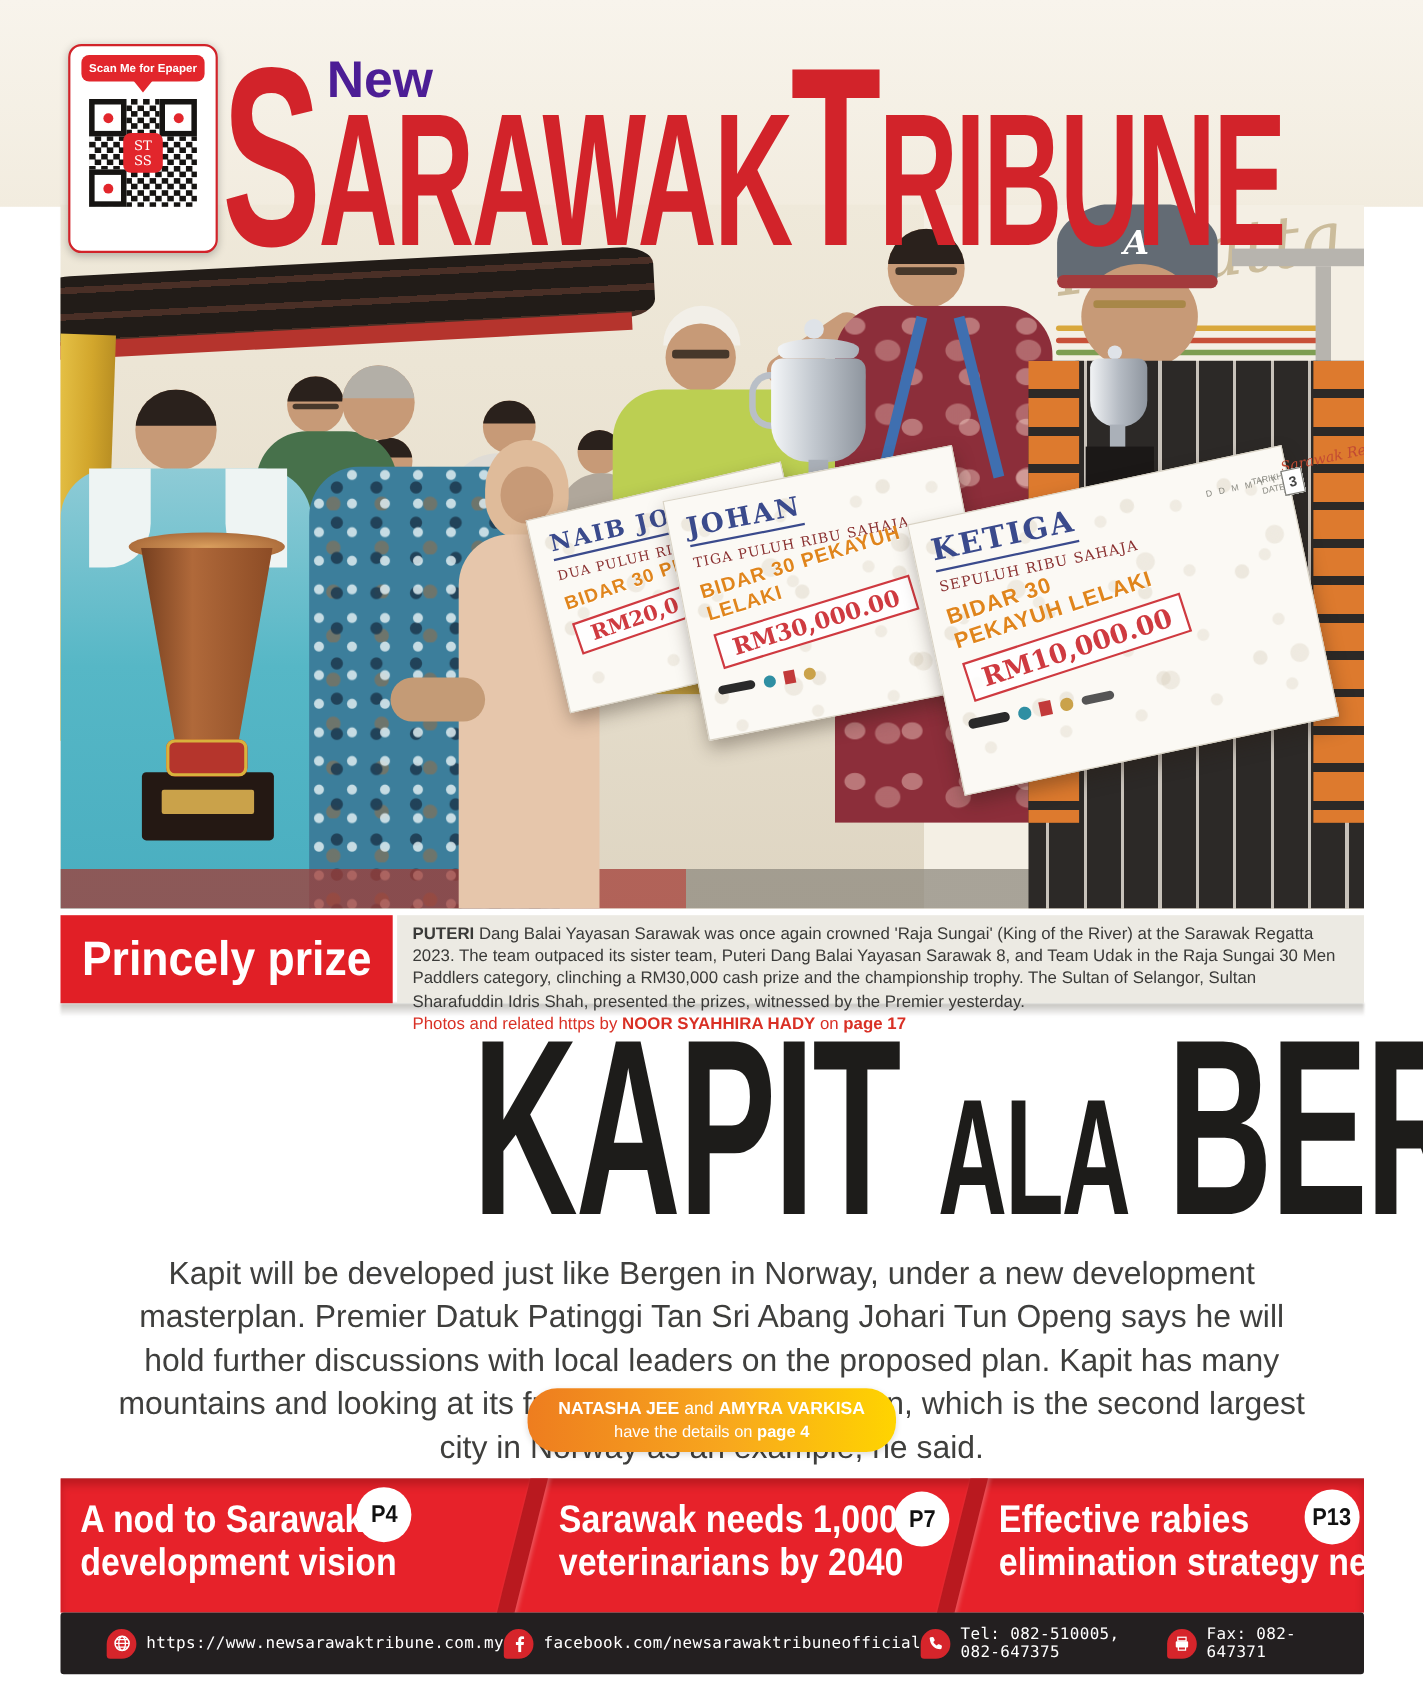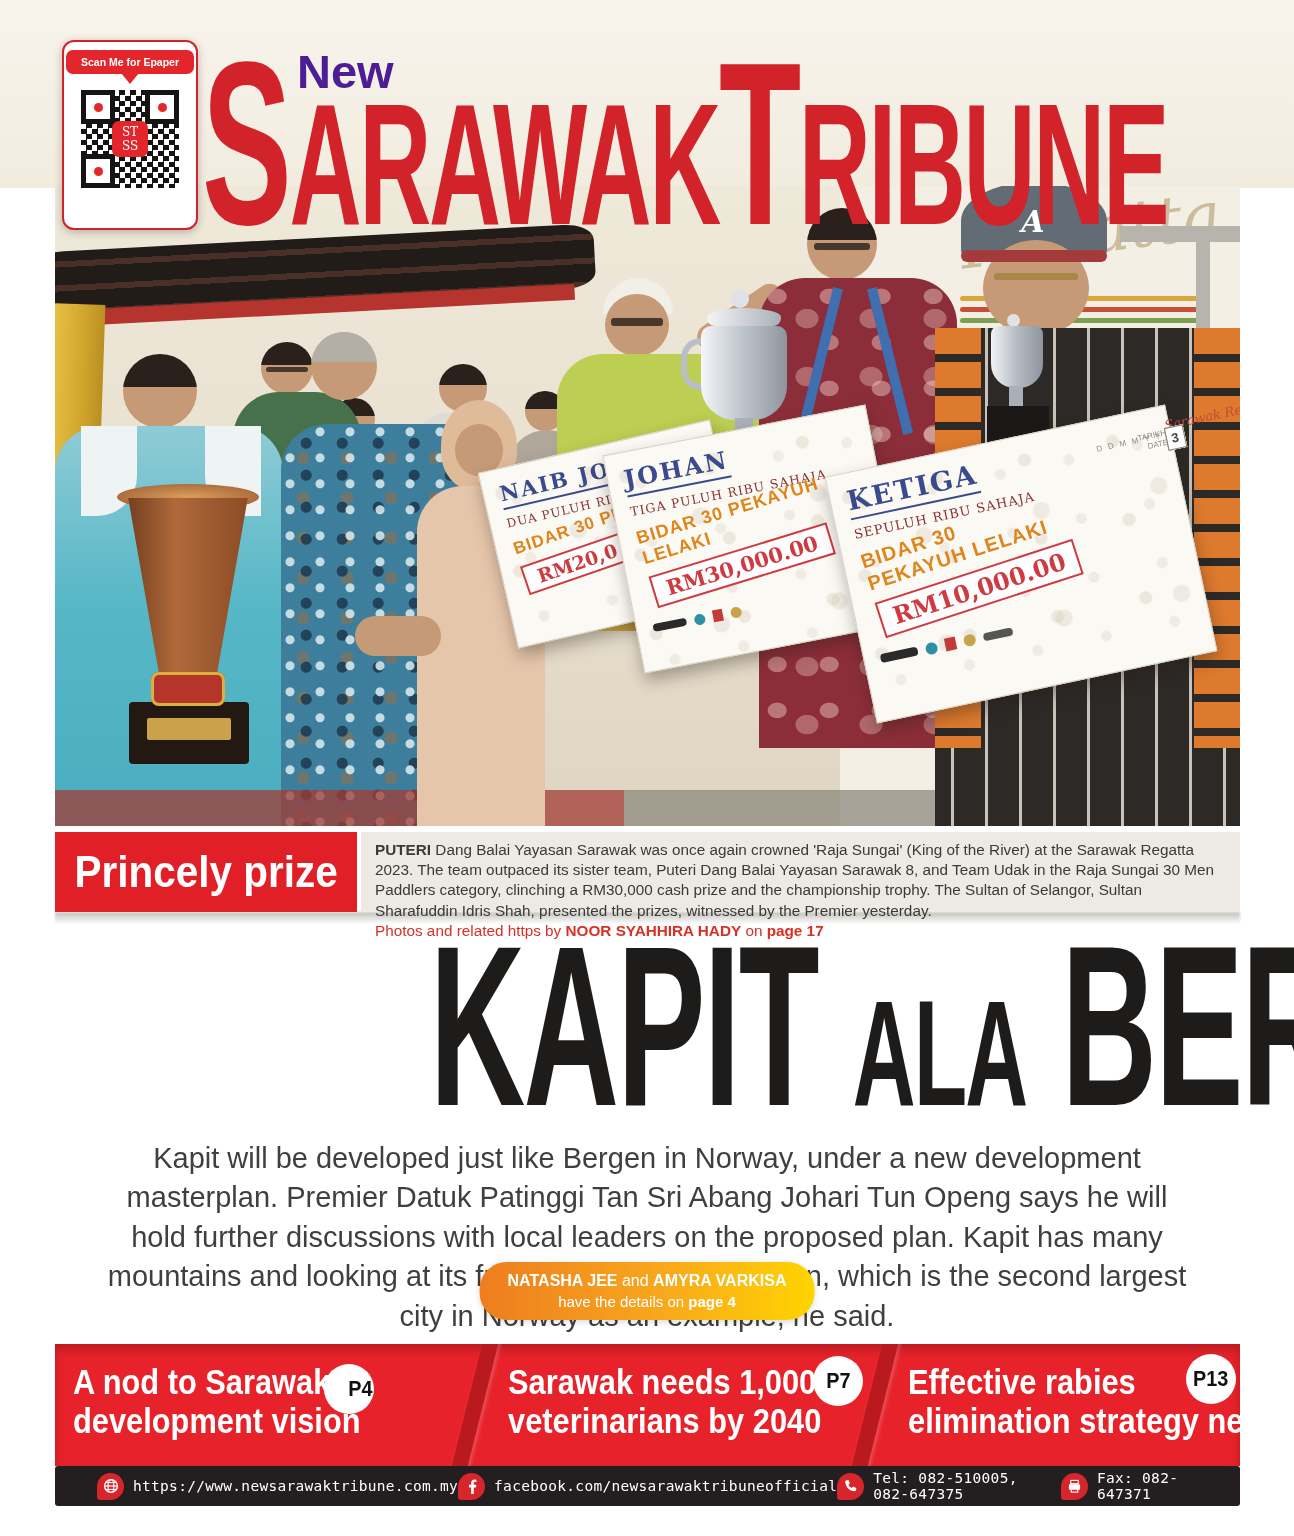--- a/index.html
+++ b/index.html
@@ -4,21 +4,21 @@
 <style>
   html,body{margin:0;padding:0;background:#ffffff;}
   .page{position:relative;width:1294px;height:1536px;margin:0 auto;background:#fff;
         font-family:"Liberation Sans",sans-serif;overflow:hidden;}
 
   
   .header-bg{position:absolute;left:0;top:0;width:1294px;height:188px;
              background:linear-gradient(180deg,#f8f4ec,#f2ecdf);}
   .qr-panel{position:absolute;left:62px;top:40px;width:132px;height:186px;background:#fff;
             border:2px solid #d2232a;border-radius:12px;box-shadow:0 2px 8px rgba(0,0,0,.25);z-index:30;}
-  .scan-pill{position:absolute;left:50%;top:8px;transform:translateX(-50%);width:128px;height:24px;
+  .scan-pill{position:absolute;left:50%;top:8px;transform:translateX(-50%);width:112px;height:24px;
              background:#e2262c;border-radius:7px;color:#fff;font-size:10.5px;font-weight:bold;
              display:flex;align-items:center;justify-content:center;white-space:nowrap;}
   .scan-pt{position:absolute;left:50%;top:31px;transform:translateX(-50%);width:0;height:0;
            border-left:9px solid transparent;border-right:9px solid transparent;border-top:11px solid #e2262c;}
   .qr{position:absolute;left:17px;top:48px;width:98px;height:98px;
       background:conic-gradient(#161412 25%,#fff 0 50%,#161412 0 75%,#fff 0) 0 0/11px 11px;}
   .finder{position:absolute;width:24px;height:24px;border:5px solid #161412;background:#fff;
           display:flex;align-items:center;justify-content:center;}
   .finder b{width:9px;height:9px;border-radius:50%;background:#e2262c;display:block;}
   .qr-logo{position:absolute;left:50%;top:50%;transform:translate(-50%,-50%);width:36px;height:36px;
@@ -116,21 +116,21 @@
   .tz-div{position:absolute;top:-8px;bottom:-8px;width:16px;background:#b9191f;transform:skewX(-14deg);
           box-shadow:2px 0 4px rgba(255,255,255,.25);}
   .tz-cell{position:absolute;top:0;bottom:0;}
   .tz-text{position:absolute;left:18px;top:18px;color:#fff;font-weight:bold;font-size:35px;line-height:1.12;
            transform:scaleX(.88);transform-origin:left top;white-space:nowrap;}
   .p-badge{position:absolute;width:50px;height:50px;border-radius:50%;background:#fff;color:#111;
            font-weight:bold;font-size:22px;display:flex;align-items:center;justify-content:center;}
   .p-badge span{transform:scaleX(.9);}
 
   
-  .footerbar{position:absolute;left:55px;top:1466px;width:1185px;height:40px;background:#231f20;
+  .footerbar{position:absolute;left:55px;top:1466px;width:1185px;height:56px;background:#231f20;
              border-radius:3px;display:flex;align-items:center;justify-content:space-between;
              padding:14px 42px;box-sizing:border-box;z-index:6;}
   .f-item{display:flex;align-items:center;gap:9px;color:#fff;
           font-family:"DejaVu Sans Mono",monospace;font-size:14.5px;letter-spacing:.3px;}
   .f-ico{width:27px;height:27px;border-radius:50% 50% 50% 12%;background:#d6252b;
          display:flex;align-items:center;justify-content:center;flex:0 0 auto;}
   .f-ico svg{display:block;}
 </style>
 </head>
 <body>
@@ -360,21 +360,21 @@
   <p class="standfirst">Kapit will be developed just like Bergen in Norway, under a new development masterplan. Premier Datuk Patinggi Tan Sri Abang Johari Tun Openg says he will hold further discussions with local leaders on the proposed plan. Kapit has many mountains and looking at its future, we can take Bergen, which is the second largest city in Norway as an example, he said.</p>
 
   <div class="badge">
     <div class="l1"><b>NATASHA JEE</b><span> and </span><b>AMYRA VARKISA</b></div>
     <div class="l2"><span>have the details on </span><b>page 4</b></div>
   </div>
 
   <div class="teasers">
     <div class="tz-cell" style="left:0;width:365px;">
       <div class="tz-text"><span>A nod to Sarawak's</span><br><span>development vision</span></div>
-      <div class="p-badge" style="right:46px;top:20px;justify-content:flex-end;">
+      <div class="p-badge" style="right:46px;top:8px;">
           <span>P4</span>
         </div>
     </div>
     <div class="tz-div" style="left:412px;"></div>
     <div class="tz-cell" style="left:435px;width:385px;">
       <div class="tz-text"><span>Sarawak needs 1,000</span><br><span>veterinarians by 2040</span></div>
       <div class="p-badge" style="right:12px;top:12px;">
           <span>P7</span>
         </div>
     </div>

